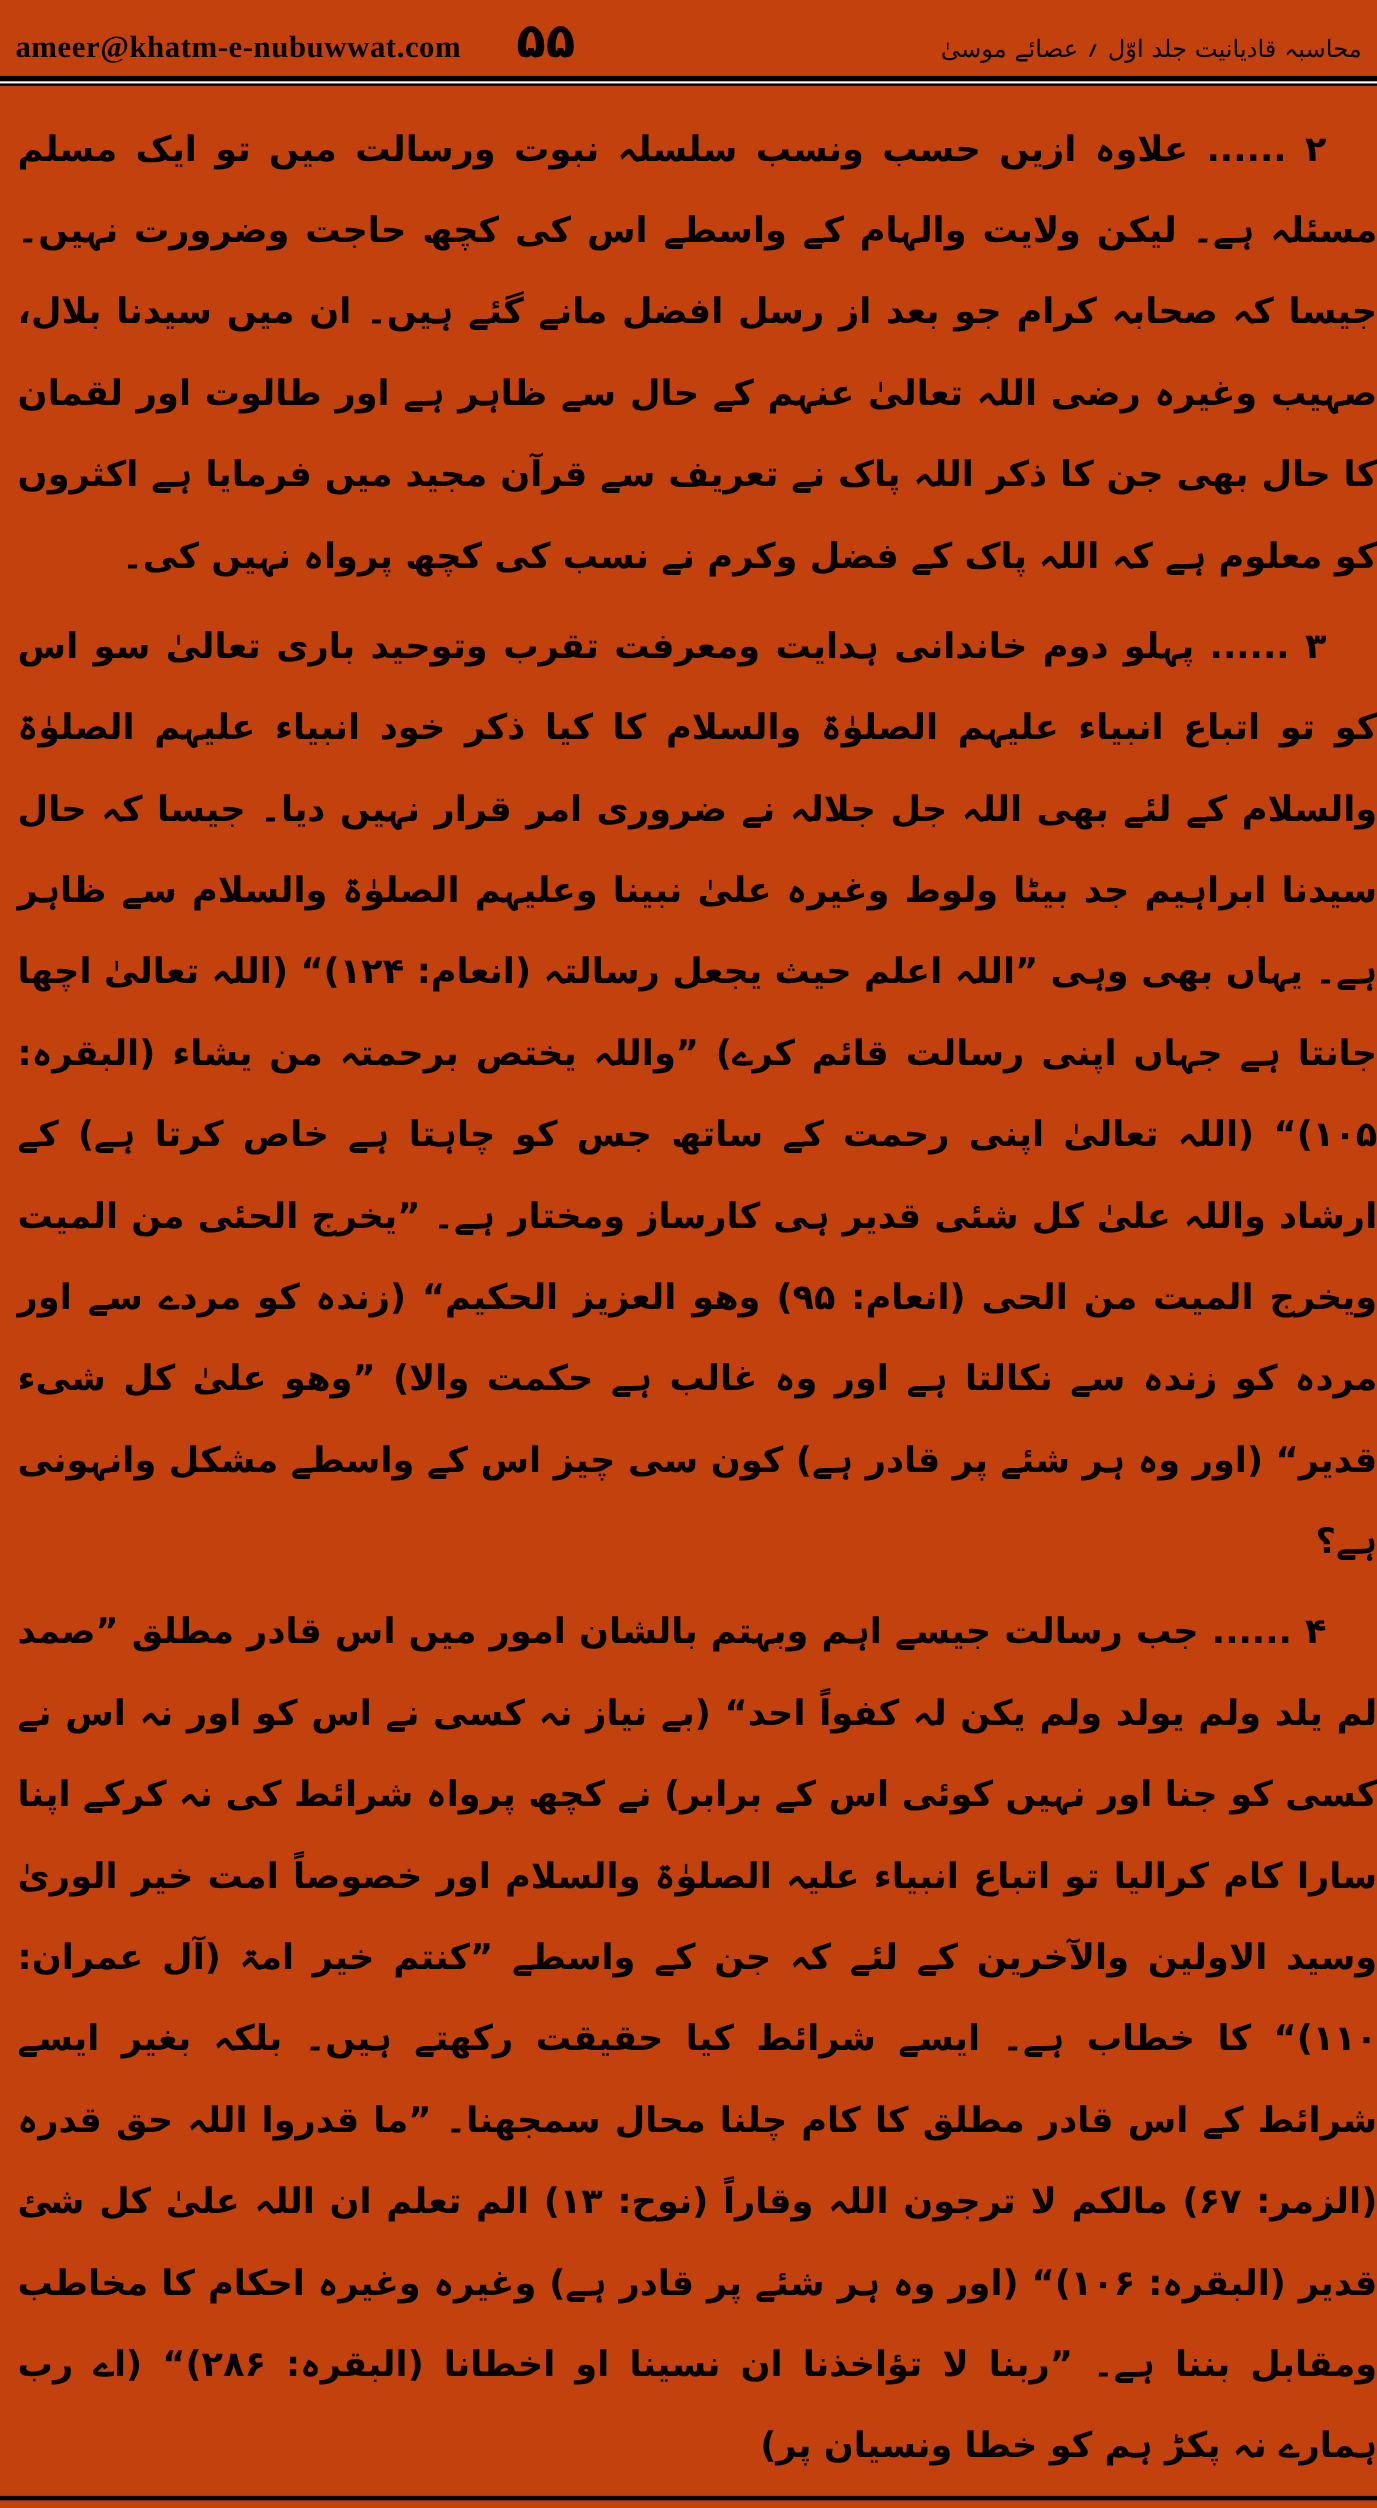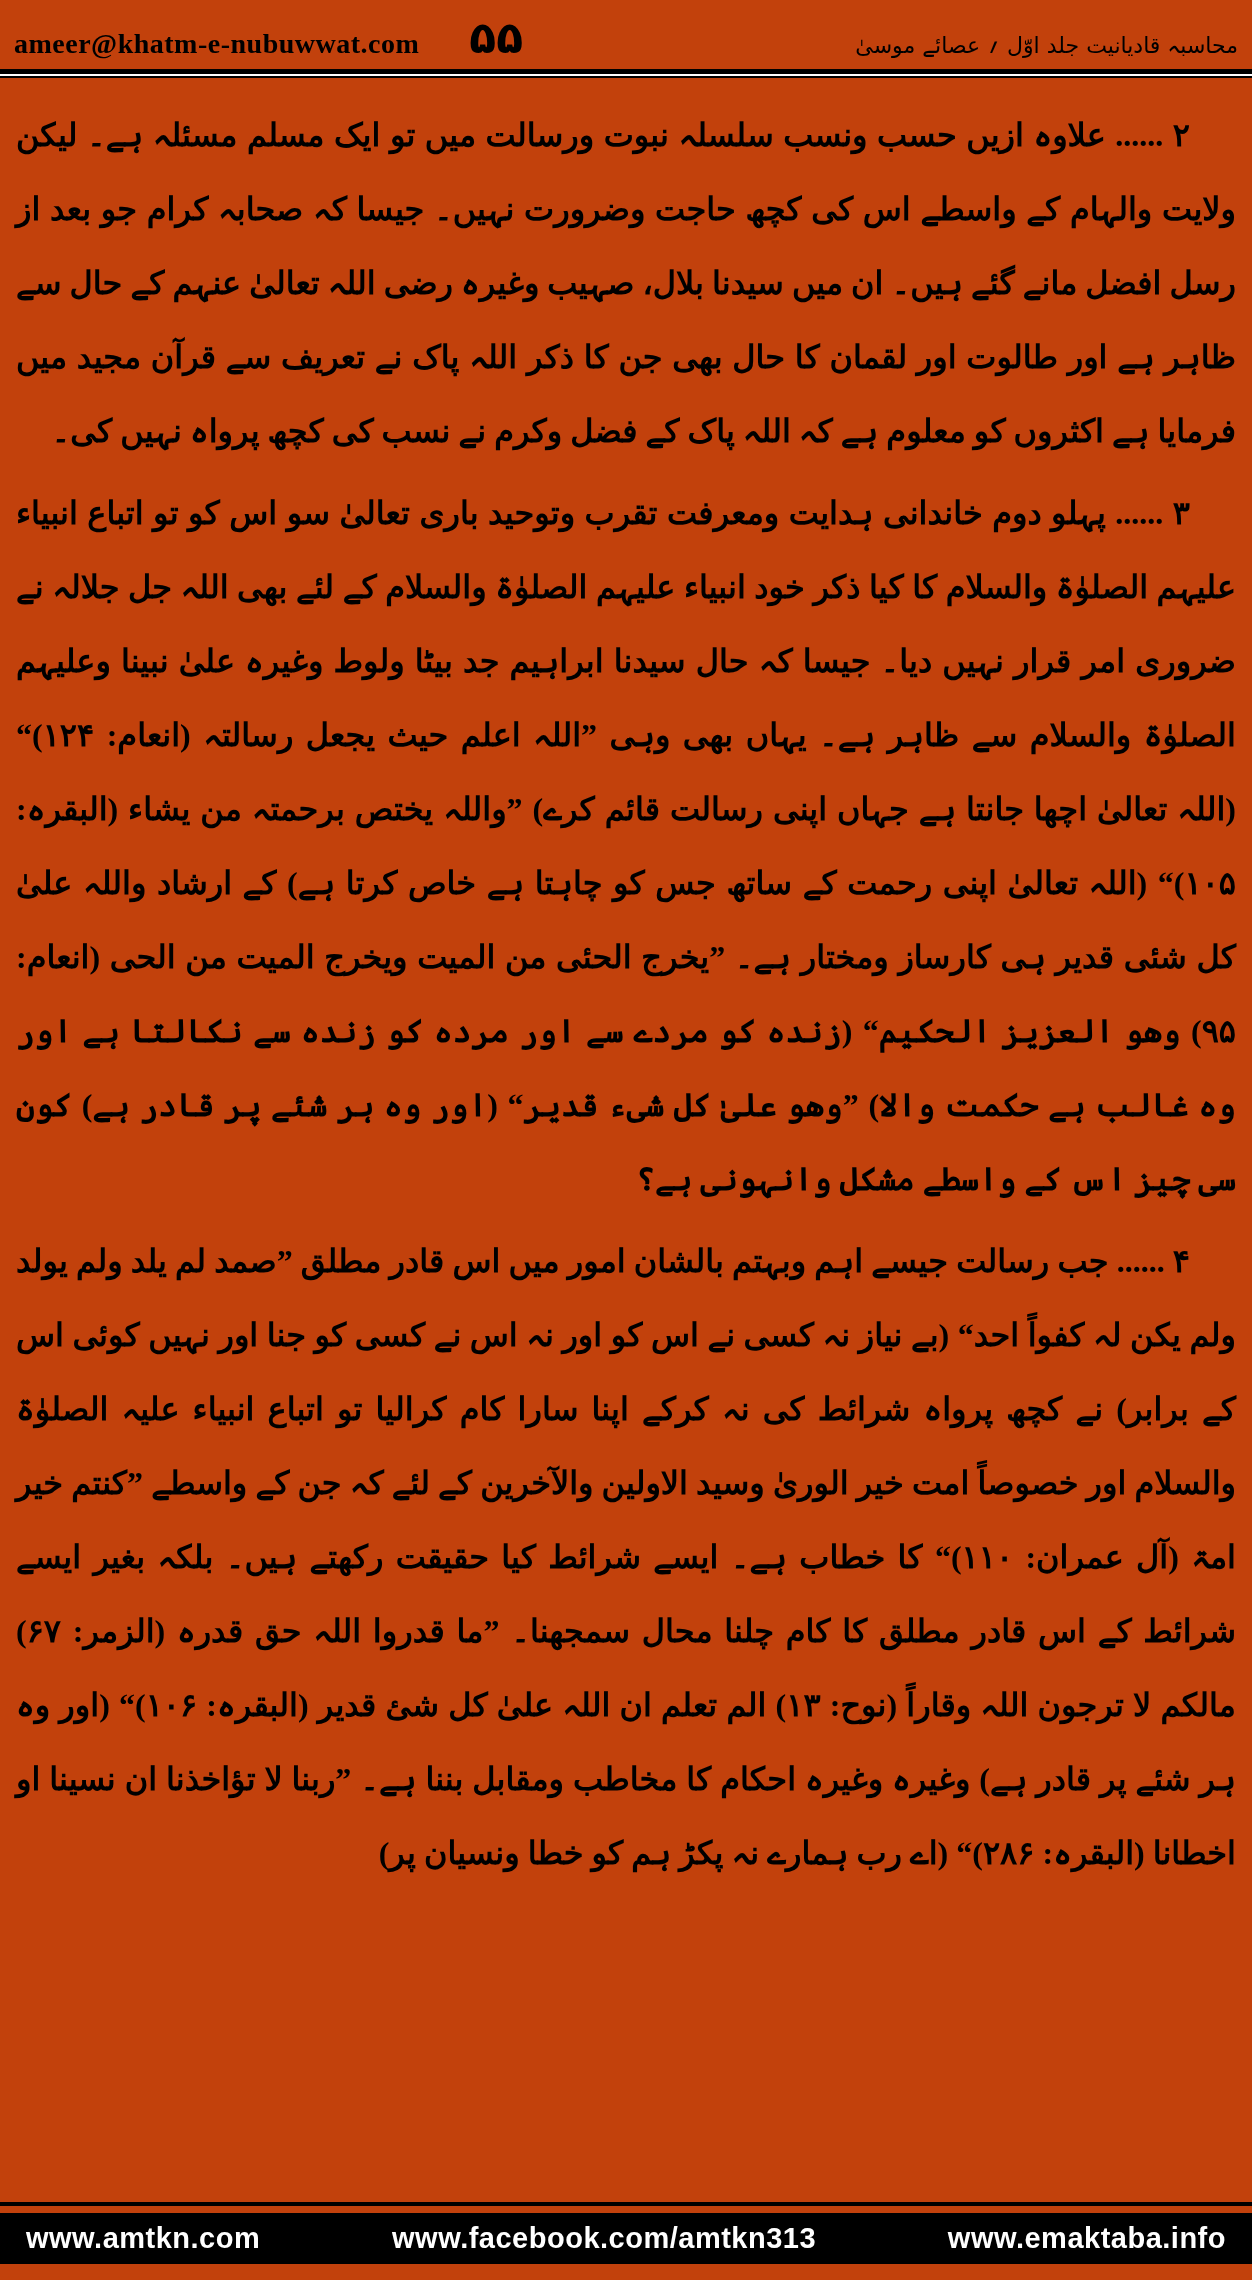--- a/index.html
+++ b/index.html
@@ -48,27 +48,26 @@
     text-align: right;
   }
   .rule-thick { height: 5px; background: #000; flex: 0 0 auto; }
   .rule-gap   { height: 2px; background: #fff; flex: 0 0 auto; }
   .rule-thin  { height: 2px; background: #000; flex: 0 0 auto; }
 
   
   .body {
     flex: 1 1 auto;
     overflow: hidden;
-    padding: 20px 16px 0 16px;
+    padding: 20px 0 0 16px;
     direction: rtl;
     text-align: justify;
     font-size: 32px;
     font-weight: bold;
     line-height: 74px;
-    font-family: Liberation Serif, serif;
   }
   .para {
     text-indent: 46px;
     margin-bottom: 8px;
   }
 
   
   .footer { flex: 0 0 auto; }
   .footer-rule {
     height: 4px;
@@ -106,20 +105,15 @@
 
   <div class="body">
     <div class="para">۲ ...... علاوہ ازیں حسب ونسب سلسلہ نبوت ورسالت میں تو ایک مسلم مسئلہ ہے۔ لیکن ولایت والہام کے واسطے اس کی کچھ حاجت وضرورت نہیں۔ جیسا کہ صحابہ کرام جو بعد از رسل افضل مانے گئے ہیں۔ ان میں سیدنا بلال، صہیب وغیرہ رضی اللہ تعالیٰ عنہم کے حال سے ظاہر ہے اور طالوت اور لقمان کا حال بھی جن کا ذکر اللہ پاک نے تعریف سے قرآن مجید میں فرمایا ہے اکثروں کو معلوم ہے کہ اللہ پاک کے فضل وکرم نے نسب کی کچھ پرواہ نہیں کی۔</div>
     <div class="para">۳ ...... پہلو دوم خاندانی ہدایت ومعرفت تقرب وتوحید باری تعالیٰ سو اس کو تو اتباع انبیاء علیہم الصلوٰۃ والسلام کا کیا ذکر خود انبیاء علیہم الصلوٰۃ والسلام کے لئے بھی اللہ جل جلالہ نے ضروری امر قرار نہیں دیا۔ جیسا کہ حال سیدنا ابراہیم جد بیٹا ولوط وغیرہ علیٰ نبینا وعلیہم الصلوٰۃ والسلام سے ظاہر ہے۔ یہاں بھی وہی ”اللہ اعلم حیث یجعل رسالتہ (انعام: ۱۲۴)“ (اللہ تعالیٰ اچھا جانتا ہے جہاں اپنی رسالت قائم کرے) ”واللہ یختص برحمتہ من یشاء (البقرہ: ۱۰۵)“ (اللہ تعالیٰ اپنی رحمت کے ساتھ جس کو چاہتا ہے خاص کرتا ہے) کے ارشاد واللہ علیٰ کل شئی قدیر ہی کارساز ومختار ہے۔ ”یخرج الحئی من المیت ویخرج المیت من الحی (انعام: ۹۵) وھو العزیز الحکیم“ (زندہ کو مردے سے اور مردہ کو زندہ سے نکالتا ہے اور وہ غالب ہے حکمت والا) ”وھو علیٰ کل شیء قدیر“ (اور وہ ہر شئے پر قادر ہے) کون سی چیز اس کے واسطے مشکل وانہونی ہے؟</div>
     <div class="para">۴ ...... جب رسالت جیسے اہم وبہتم بالشان امور میں اس قادر مطلق ”صمد لم یلد ولم یولد ولم یکن لہ کفواً احد“ (بے نیاز نہ کسی نے اس کو اور نہ اس نے کسی کو جنا اور نہیں کوئی اس کے برابر) نے کچھ پرواہ شرائط کی نہ کرکے اپنا سارا کام کرالیا تو اتباع انبیاء علیہ الصلوٰۃ والسلام اور خصوصاً امت خیر الوریٰ وسید الاولین والآخرین کے لئے کہ جن کے واسطے ”کنتم خیر امۃ (آل عمران: ۱۱۰)“ کا خطاب ہے۔ ایسے شرائط کیا حقیقت رکھتے ہیں۔ بلکہ بغیر ایسے شرائط کے اس قادر مطلق کا کام چلنا محال سمجھنا۔ ”ما قدروا اللہ حق قدرہ (الزمر: ۶۷) مالکم لا ترجون اللہ وقاراً (نوح: ۱۳) الم تعلم ان اللہ علیٰ کل شئ قدیر (البقرہ: ۱۰۶)“ (اور وہ ہر شئے پر قادر ہے) وغیرہ وغیرہ احکام کا مخاطب ومقابل بننا ہے۔ ”ربنا لا تؤاخذنا ان نسینا او اخطانا (البقرہ: ۲۸۶)“ (اے رب ہمارے نہ پکڑ ہم کو خطا ونسیان پر)</div>
 
   </div>
 
   <div class="footer">
     <div class="footer-rule"></div>
-    <div class="footer-bar">
-      <span class="footer-link">www.amtkn.com</span>
-      <span class="footer-link">www.facebook.com/amtkn313</span>
-      <span class="footer-link">www.emaktaba.info</span>
-    </div>
   </div>
 
 </div>
 
 </body></html>

